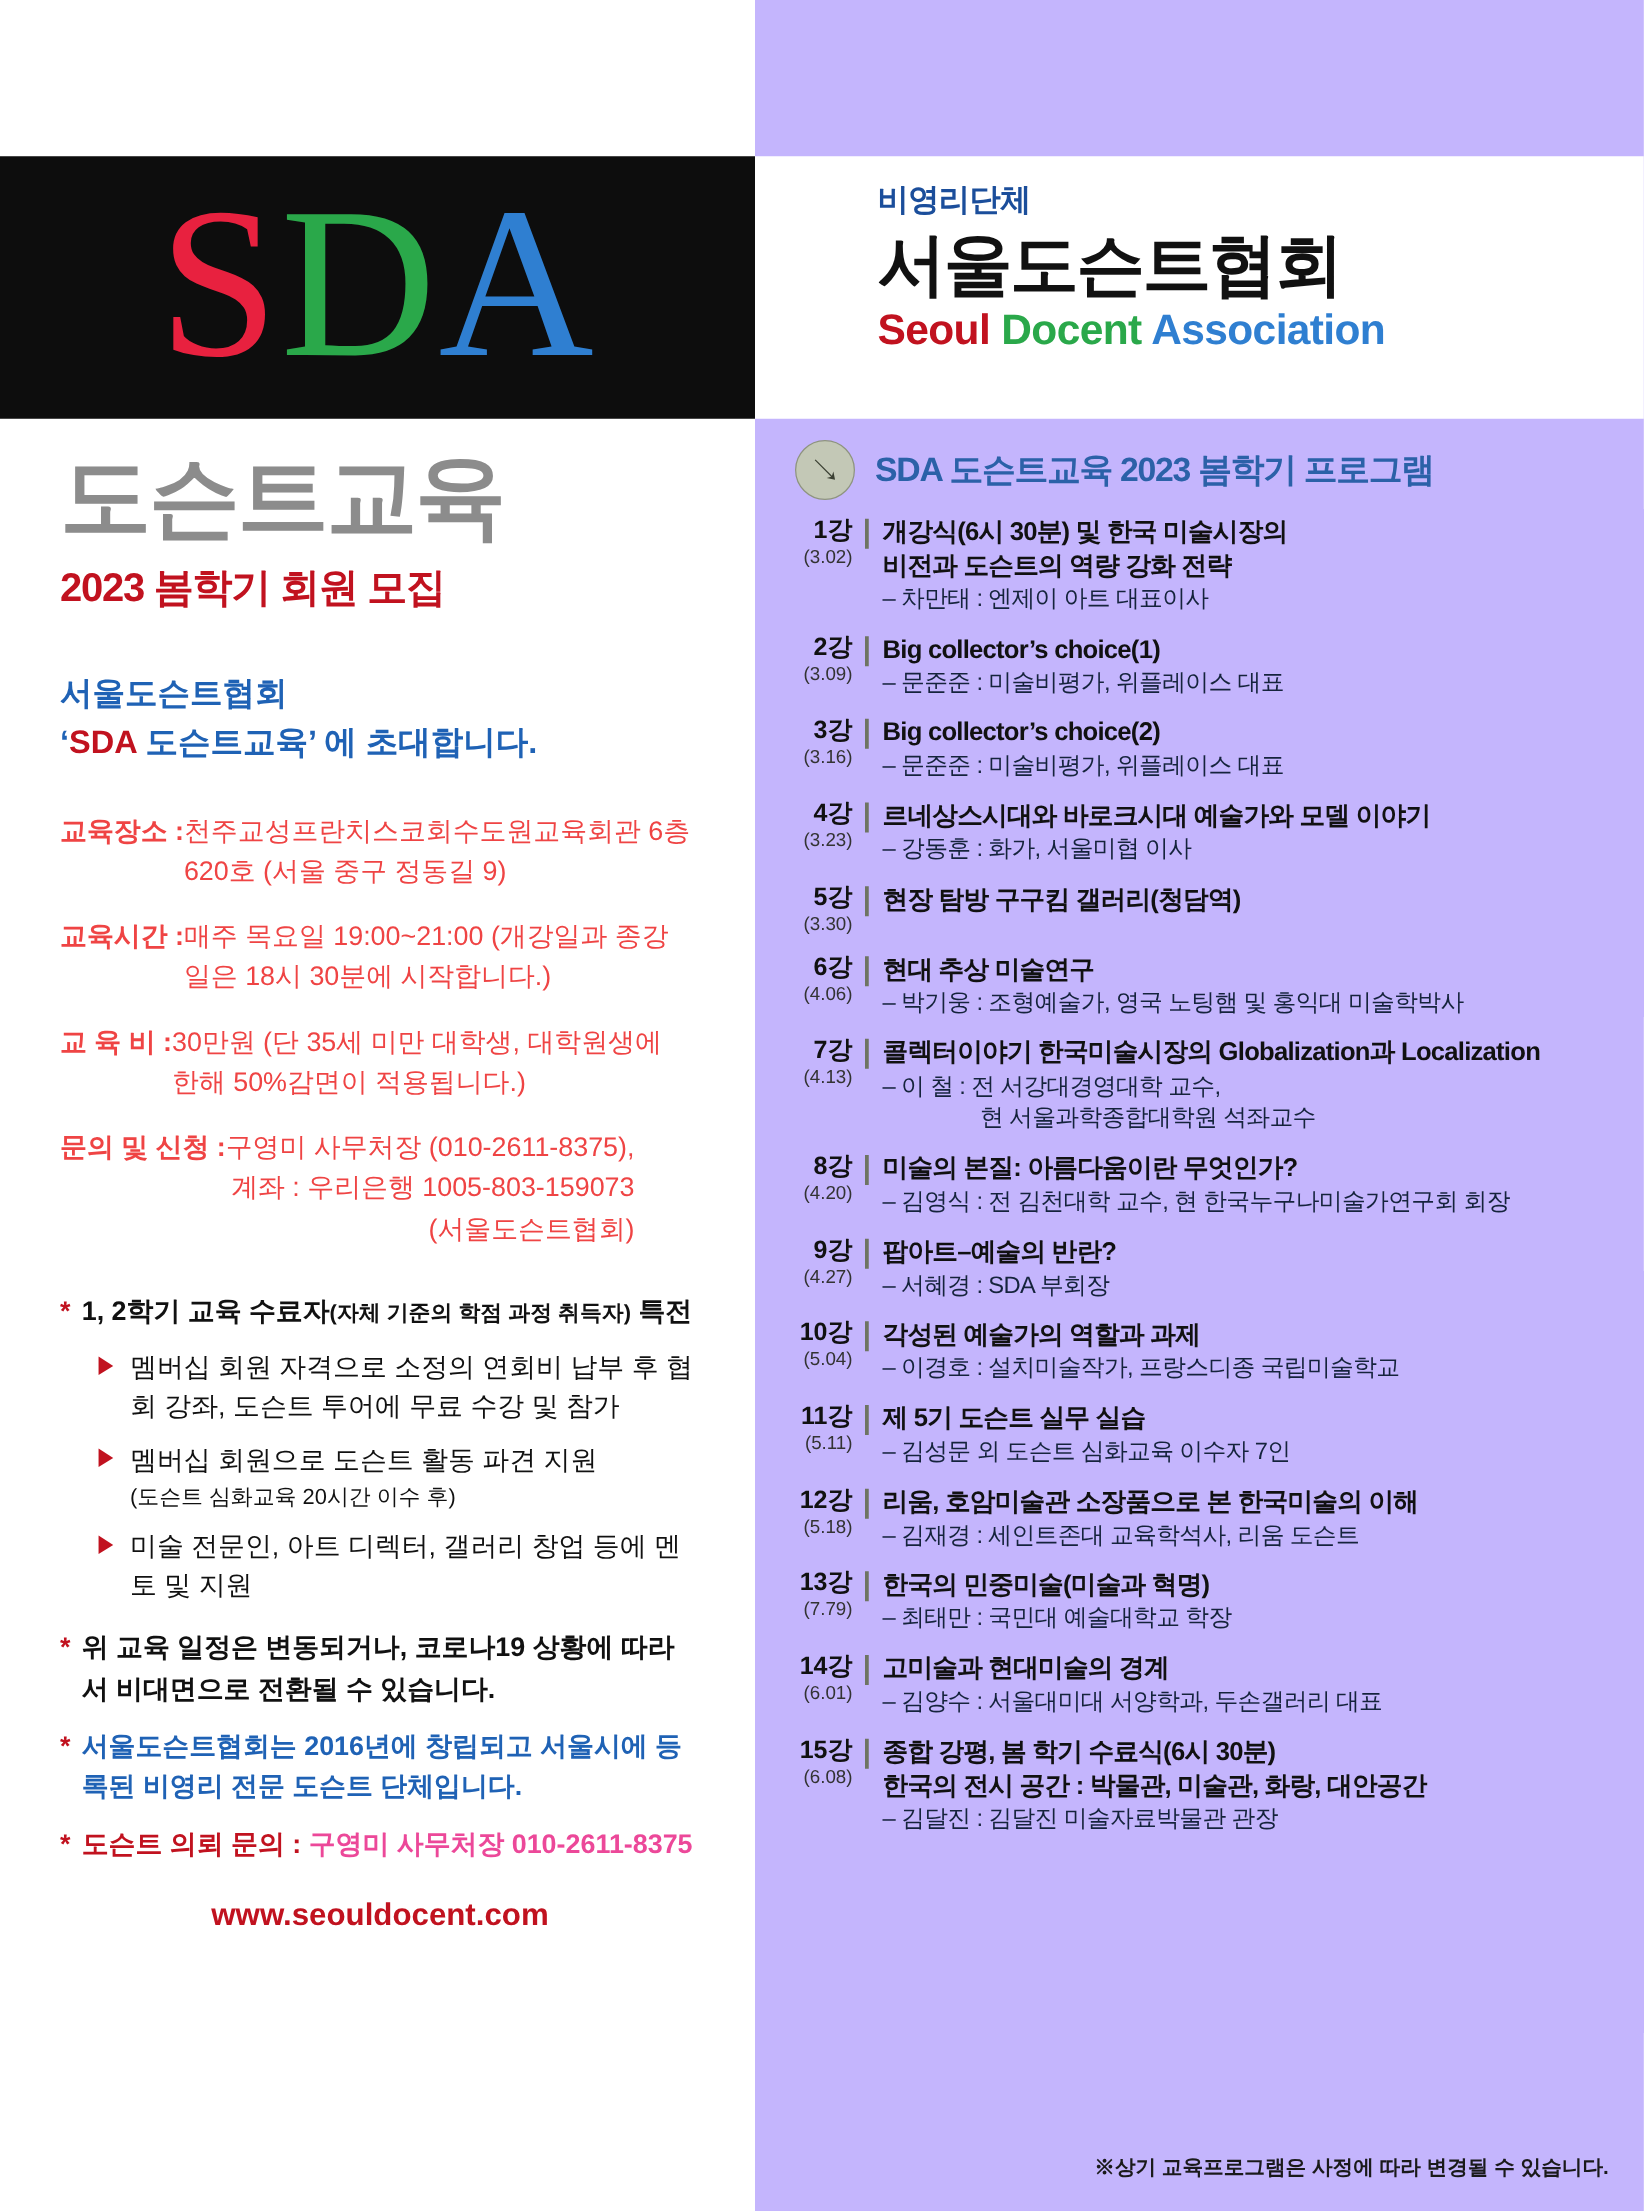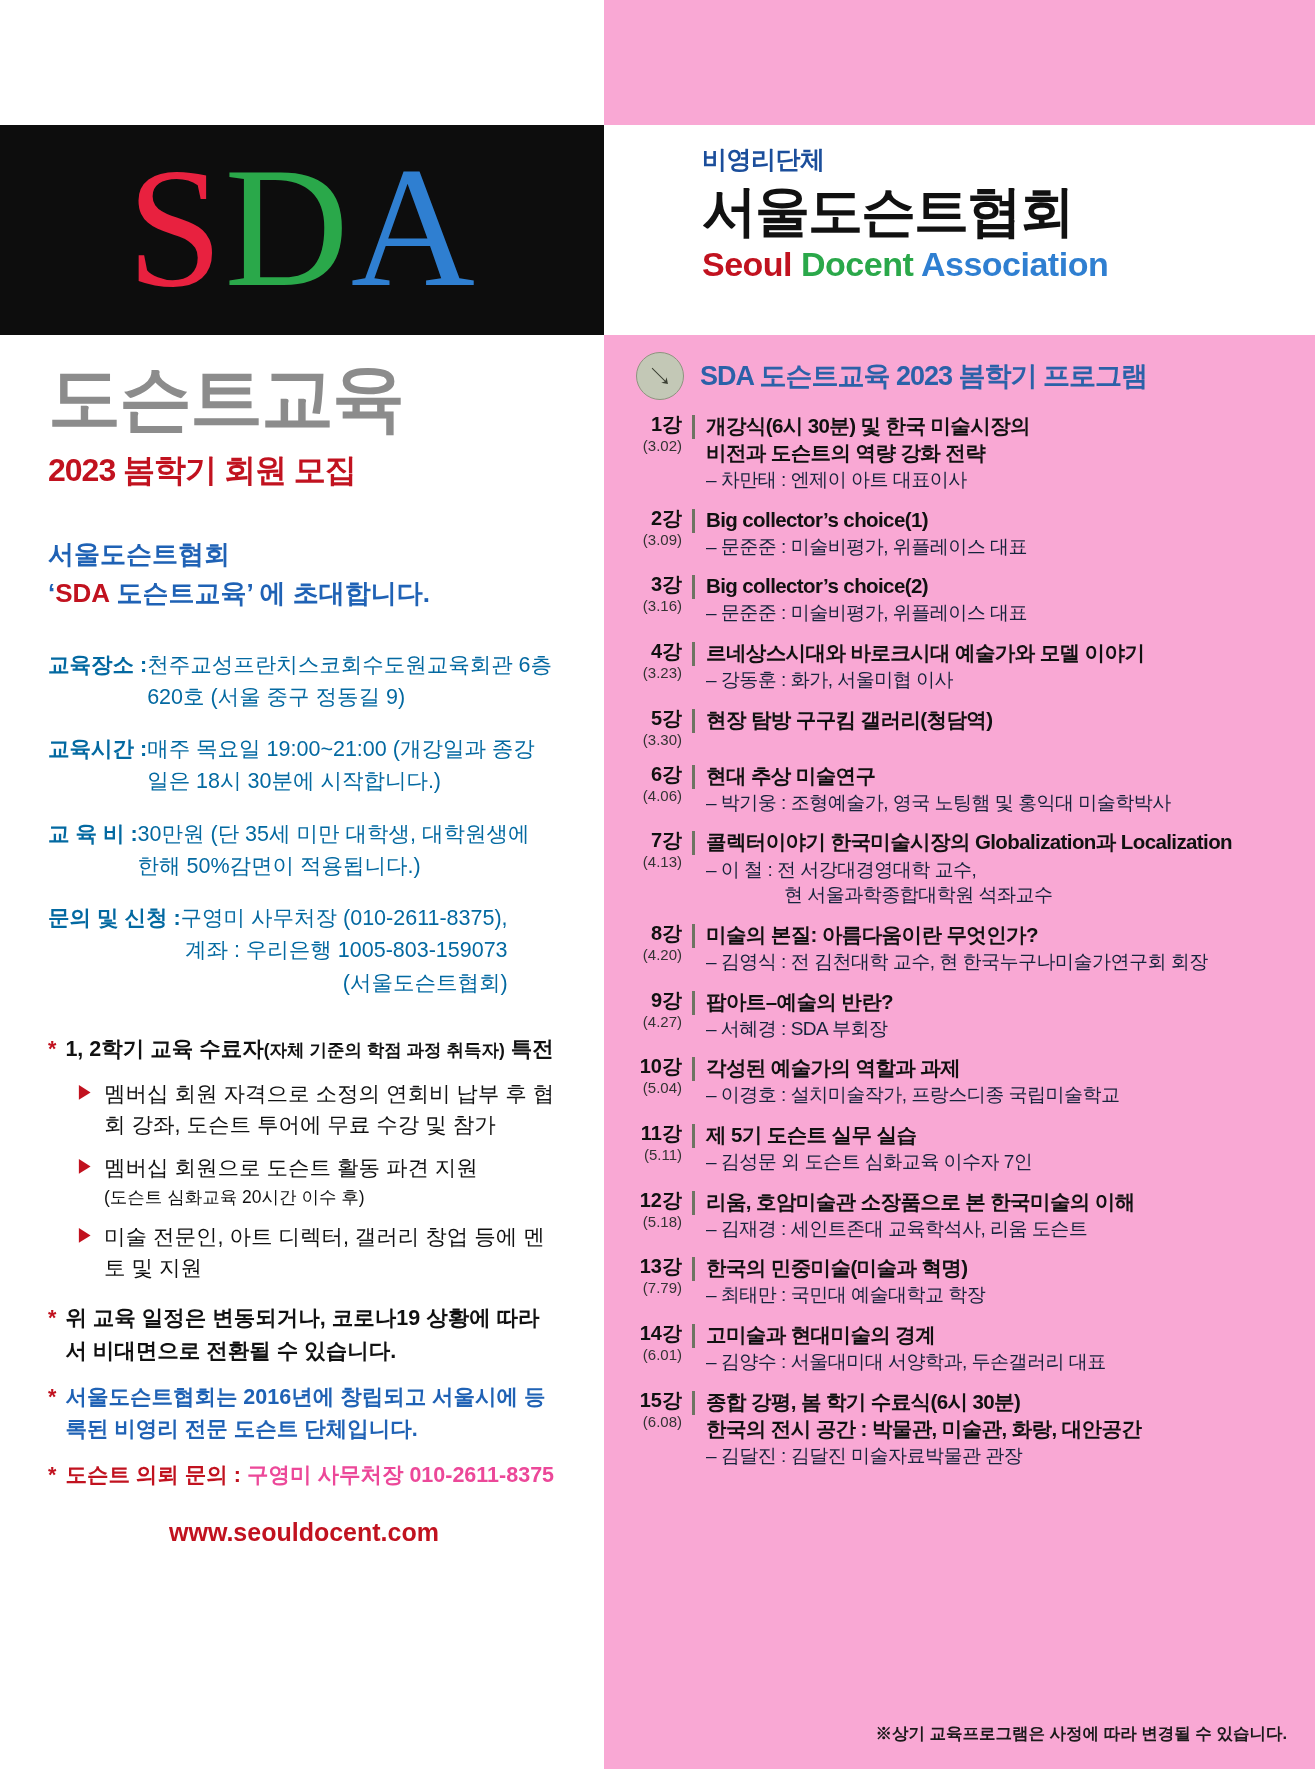--- a/index.html
+++ b/index.html
@@ -52,21 +52,21 @@
     letter-spacing:-1px; margin:0 0 42px 0;
   }
   .invite {
     font-size:26px; font-weight:bold; color:#1f62b5;
     line-height:1.5; margin-bottom:36px;
   }
   .invite .sda-red { color:#c1121f; }
   .invite .sda-blue { color:#1f62b5; }
 
   .info-row {
-    display:flex; font-size:21.5px; color:#0369a1;
+    display:flex; font-size:21.5px; color:#ef4444;
     margin-bottom:20px; line-height:1.5;
   }
   .info-label {
     font-weight:bold; white-space:nowrap; flex:0 0 auto;
   }
   .info-value { font-weight:normal; }
   .info-value .indent { display:block; }
   .center-ind { display:block; text-align:right; }
 
   .bullets { margin-top:34px; }
@@ -85,21 +85,21 @@
   .note-blue .txt { color:#1f62b5; }
   .note-red .txt { color:#c1121f; }
   .site {
     text-align:center; color:#c1121f; font-weight:bold;
     font-size:25px; margin-top:26px;
   }
 
   
   .right {
     width:711px; height:100%;
-    background:#f9a8d4;
+    background:#c4b5fd;
     position:relative;
   }
   .right-header {
     position:absolute; top:125px; left:0; width:711px; height:210px;
     background:#ffffff;
     padding:18px 0 0 98px;
   }
   .np { font-size:25px; font-weight:bold; color:#1b4e9b; letter-spacing:-0.5px; }
   .kor-name {
     font-size:55px; font-weight:bold; color:#111; letter-spacing:-2px;

